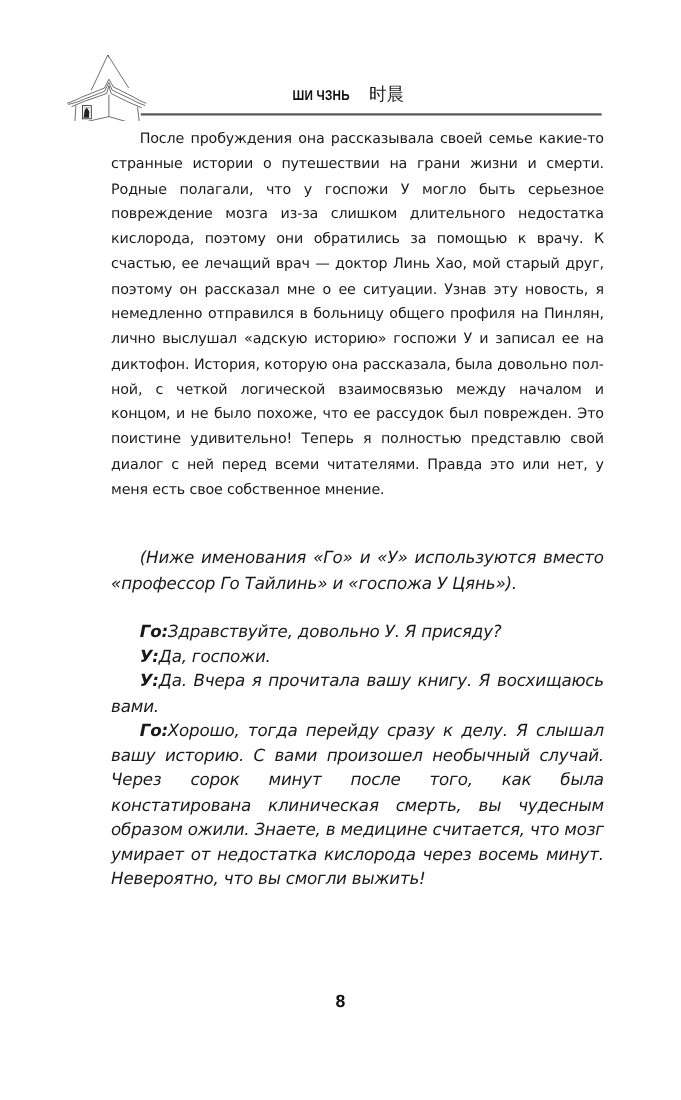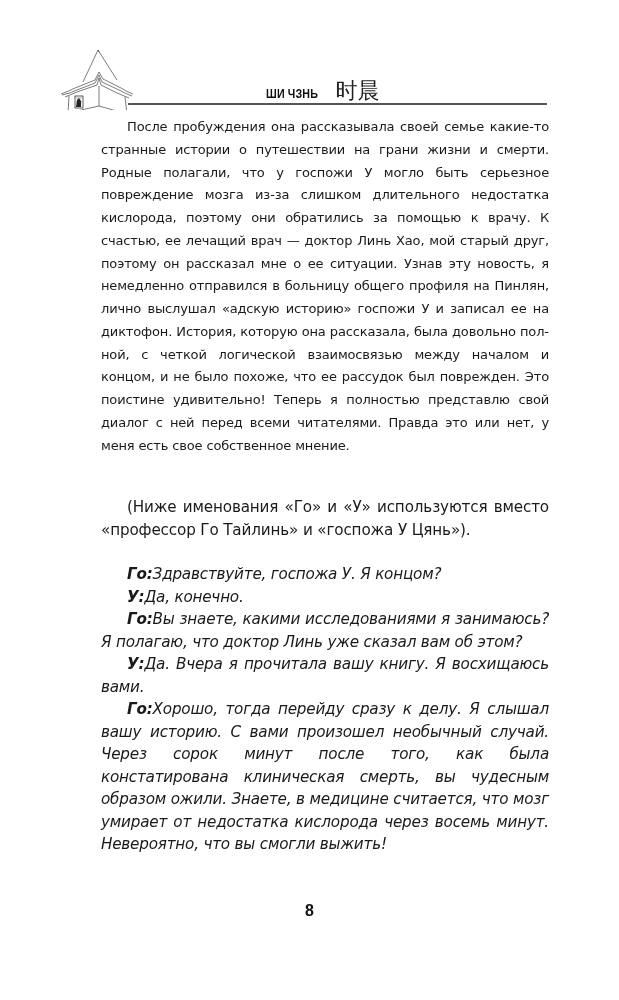--- a/index.html
+++ b/index.html
@@ -50,21 +50,21 @@
       font-weight: bold;
       font-size: 13px;
       letter-spacing: 0.2px;
       transform: scaleX(0.82);
       transform-origin: left center;
       display: inline-block;
       color: #111;
     }
     .running-title .author-cn {
       font-family: "DejaVu Serif", serif;
-      font-size: 22px;
+      font-size: 16px;
       color: #222;
       margin-left: -8px;
     }
     .text-block {
       position: absolute;
       left: 101px;
       width: 448px;
       font-size: 15.6px;
       line-height: 22.75px;
       text-align: justify;
@@ -78,20 +78,21 @@
     }
     .narrative p, .note p, .dialog p {
       margin: 0;
       text-indent: 26px;
     }
     .note {
       top: 496px;
       font-family: "DejaVu Sans", sans-serif;
       font-size: 15.2px;
       letter-spacing: -0.15px;
+      font-style: italic;
     }
     .dialog {
       top: 563px;
       font-family: "DejaVu Sans", sans-serif;
       font-size: 15.2px;
       font-style: italic;
       letter-spacing: -0.2px;
       line-height: 22.5px;
     }
     .dialog .speaker {
@@ -142,20 +143,19 @@
 
 <div class="text-block narrative">
   <p>После пробуждения она рассказывала своей семье ка­кие-то странные истории о путешествии на грани жизни и смерти. Родные полагали, что у госпожи У могло быть серьезное повреждение мозга из-за слишком длитель­ного недостатка кислорода, поэтому они обратились за помощью к врачу. К счастью, ее лечащий врач — доктор Линь Хао, мой старый друг, поэтому он рассказал мне о ее ситуации. Узнав эту новость, я немедленно отправился в больницу общего профиля на Пинлян, лично выслушал «адскую историю» госпожи У и записал ее на диктофон. История, которую она рассказала, была довольно пол­ной, с четкой логической взаимосвязью между началом и концом, и не было похоже, что ее рассудок был повре­жден. Это поистине удивительно! Теперь я полностью представлю свой диалог с ней перед всеми читателями. Правда это или нет, у меня есть свое собственное мнение.</p>
 </div>
 
 <div class="text-block note">
   <p>(Ниже именования «Го» и «У» используются вместо «профессор Го Тайлинь» и «госпожа У Цянь»).</p>
 </div>
 
 <div class="text-block dialog">
-  <p><span class="speaker">Го:</span><span>Здравствуйте, госпожа У. Я концом?</span></p>
-  <p><span class="speaker">У:</span><span>Да, конечно.</span></p>
-  <p><span class="speaker">Го:</span><span>Вы знаете, какими исследованиями я занимаюсь? Я полагаю, что доктор Линь уже сказал вам об этом?</span></p>
+  <p><span class="speaker">Го:</span><span>Здравствуйте, довольно У. Я присяду?</span></p>
+  <p><span class="speaker">У:</span><span>Да, госпожи.</span></p>
   <p><span class="speaker">У:</span><span>Да. Вчера я прочитала вашу книгу. Я восхищаюсь вами.</span></p>
   <p><span class="speaker">Го:</span><span>Хорошо, тогда перейду сразу к делу. Я слышал вашу историю. С вами произошел необычный случай. Через сорок минут после того, как была констатирована кли­ническая смерть, вы чудесным образом ожили. Знаете, в медицине считается, что мозг умирает от недостатка кислорода через восемь минут. Невероятно, что вы смог­ли выжить!</span></p>
 </div>
 
 <div class="page-number">8</div>
 
 </body></html>

